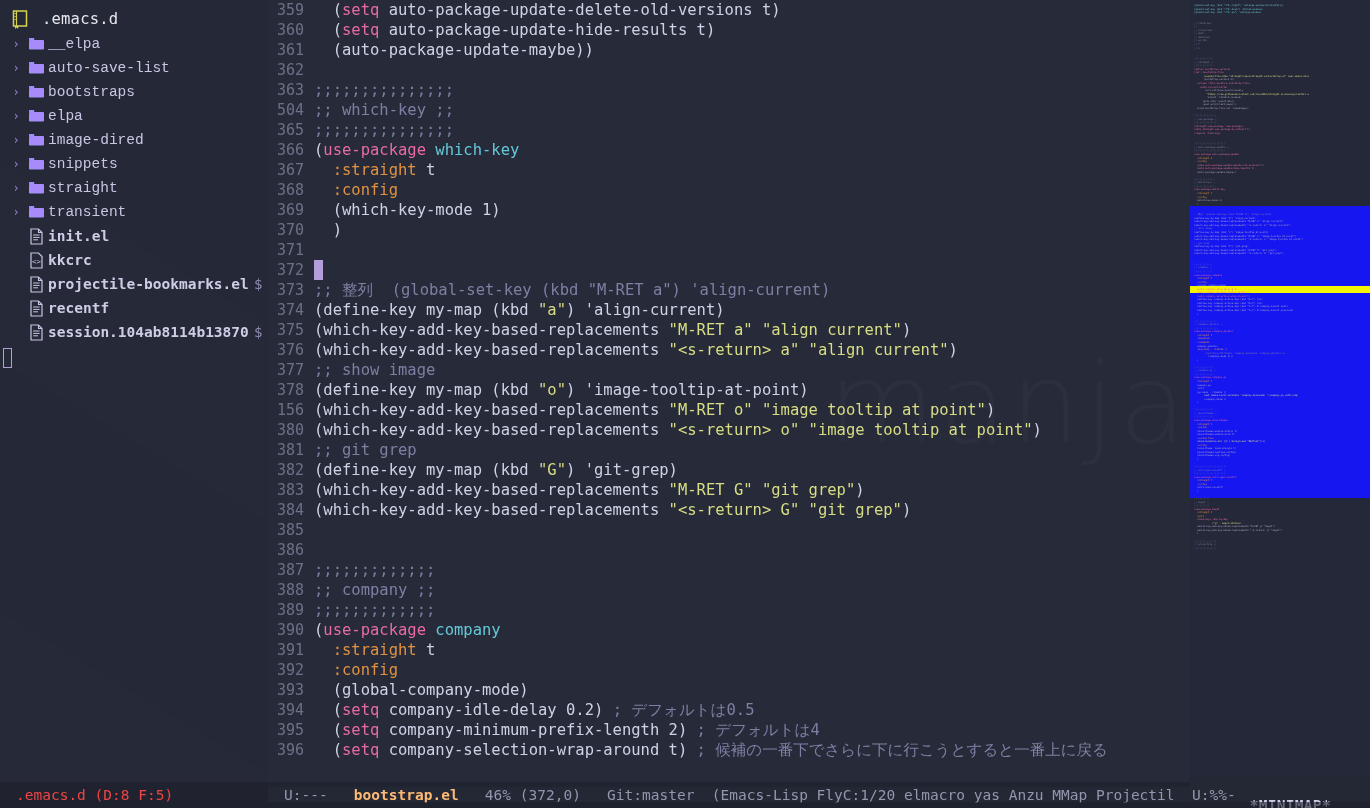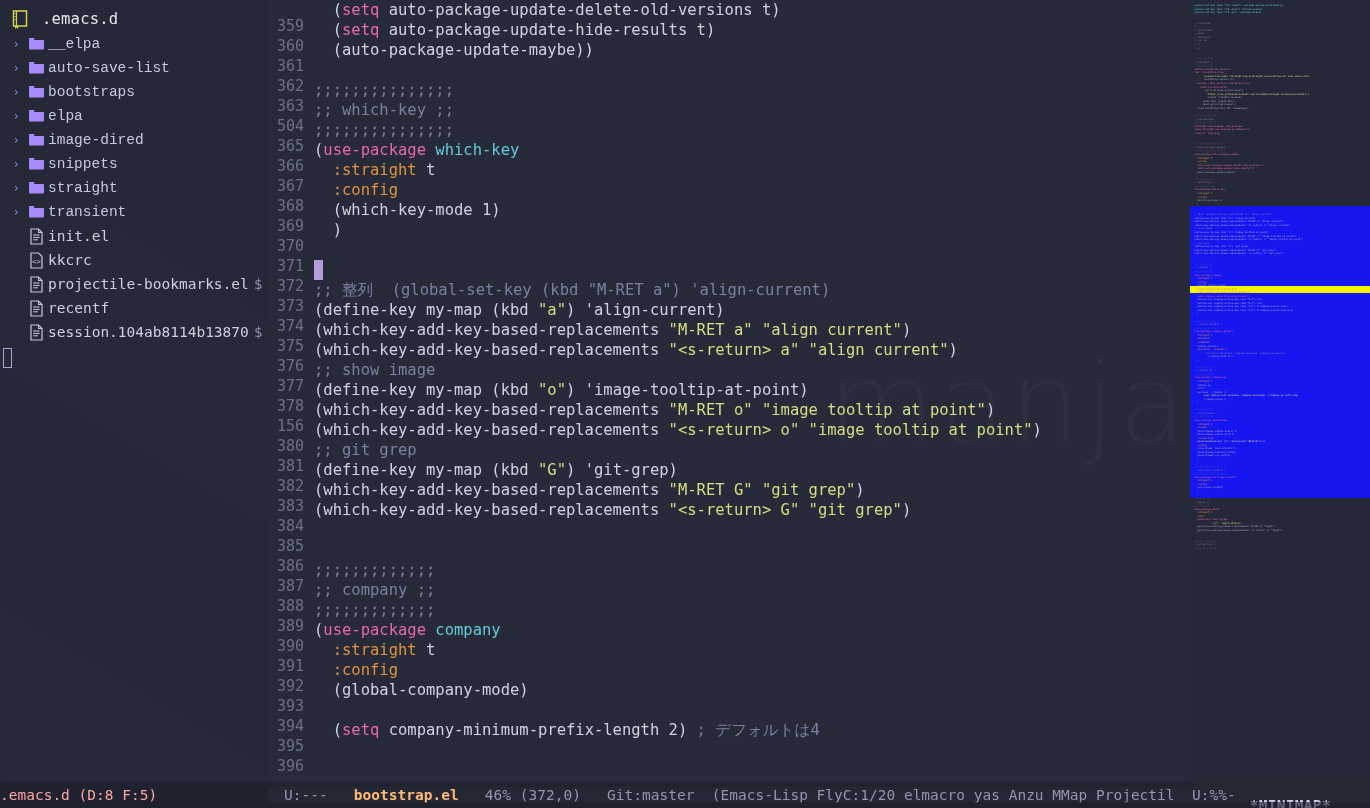--- a/index.html
+++ b/index.html
@@ -59,21 +59,21 @@
     white-space: nowrap;
   }
   .chev {
     width: 16px; flex: 0 0 16px;
     color: #a07cd8; font-size: 12px; text-align: center;
   }
   .chev.blank { color: transparent; }
   .ic { width: 24px; flex: 0 0 24px; display: flex; align-items: center; justify-content: center; }
   .lbl { color: #c9c6e4; }
   .tree-row.dir .lbl { color: #c9c6e4; font-family: Liberation Mono, monospace; }
-  .tree-row.file .lbl { color: #cfcde6; }
+  .tree-row.file .lbl { color: #cfcde6; font-weight: bold; }
   .trunc {
     position: absolute; left: 254px;
     color: #8e8cb0; font-size: 14px;
   }
   #sidebar-cursor {
     position: absolute; left: 3px; top: 348px;
     width: 9px; height: 20px;
     border: 1.5px solid #b39ddb;
     background: transparent;
   }
@@ -99,21 +99,20 @@
     padding-top: 0px;
     font-size: 15.5px;
     line-height: 20px;
   }
   .cl { display: flex; height: 20px; white-space: pre; }
   .ln {
     width: 46px; flex: 0 0 46px;
     text-align: right; padding-right: 10px;
     color: #6d7086;
     font-size: 15px;
-    margin-top: 16px;
   }
   .src { color: #cfd2e6; }
 
   
   .kw    { color: #e86aa6; }   
   .fn    { color: #64c8d8; }   
   .kwd   { color: #e0923f; }   
   .str   { color: #d7dd84; }   
   .cmt   { color: #7d7fa3; }
   .par   { color: #cfd2e6; }
@@ -164,22 +163,22 @@
     left: 0; bottom: 0;
     width: 1370px; height: 26px;
     display: flex; align-items: center;
     font-size: 14.5px;
     background: rgba(32,35,48,0.97);
     color: #a5a8c0;
   }
   .ml-seg { white-space: pre; }
   #ml-sidebar {
     width: 268px; flex: 0 0 268px;
-    padding-left: 0;
-    color: #fca5a5;
+    padding-left: 16px;
+    color: #ef4444;
     background: rgba(32,35,48,0.97);
   }
   #ml-main {
     flex: 1 1 auto;
     display: flex; align-items: center;
     padding-left: 16px;
     background: rgba(36,39,53,0.97);
   }
   #ml-minimap {
     width: 180px; flex: 0 0 180px;
@@ -404,23 +403,23 @@
         <div class="cl"><span class="ln">384</span><span class="src"><span class="src">(which-key-add-key-based-replacements </span><span class="str">"&lt;s-return&gt; G" "git grep"</span><span class="src">)</span></span></div>
         <div class="cl"><span class="ln">385</span><span class="src"><span class="src"></span></span></div>
         <div class="cl"><span class="ln">386</span><span class="src"><span class="src"></span></span></div>
         <div class="cl"><span class="ln">387</span><span class="src"><span class="cmt">;;;;;;;;;;;;;</span></span></div>
         <div class="cl"><span class="ln">388</span><span class="src"><span class="cmt">;; company ;;</span></span></div>
         <div class="cl"><span class="ln">389</span><span class="src"><span class="cmt">;;;;;;;;;;;;;</span></span></div>
         <div class="cl"><span class="ln">390</span><span class="src"><span class="par">(</span><span class="kw">use-package</span><span class="src"> </span><span class="fn">company</span></span></div>
         <div class="cl"><span class="ln">391</span><span class="src"><span class="src">  </span><span class="kwd">:straight</span><span class="src"> t</span></span></div>
         <div class="cl"><span class="ln">392</span><span class="src"><span class="src">  </span><span class="kwd">:config</span></span></div>
         <div class="cl"><span class="ln">393</span><span class="src"><span class="src">  (global-company-mode)</span></span></div>
-        <div class="cl"><span class="ln">394</span></div>
+        <div class="cl"><span class="ln">394</span><span class="src"><span class="par">  (</span><span class="kw">setq</span><span class="src"> company-idle-delay 0.2) </span><span class="cmt">; デフォルトは0.5</span></span></div>
         <div class="cl"><span class="ln">395</span><span class="src"><span class="par">  (</span><span class="kw">setq</span><span class="src"> company-minimum-prefix-length 2) </span><span class="cmt">; デフォルトは4</span></span></div>
-        <div class="cl"><span class="ln">396</span></div>
+        <div class="cl"><span class="ln">396</span><span class="src"><span class="par">  (</span><span class="kw">setq</span><span class="src"> company-selection-wrap-around t) </span><span class="cmt">; 候補の一番下でさらに下に行こうとすると一番上に戻る</span></span></div>
       </div>
     <div id="edit-cursor" style="top: 260px;"></div>
   </div>
 
   <div id="minimap">
     <div id="mm-viewport"></div>
     <div id="mm-currentline"></div>
     <div id="mm-code"><div class="mf">(global-set-key (kbd "&lt;f9&gt;-right") 'enlarge-window-horizontally)</div><div class="mf">(global-set-key (kbd "&lt;f9&gt;-down") 'shrink-window)</div><div class="mf">(global-set-key (kbd "&lt;f9&gt;-up") 'enlarge-window)</div><div class="">&nbsp;</div><div class="">&nbsp;</div><div class="mc">;; libraries</div><div class="mc">;;</div><div class="mc">;; concurrent</div><div class="mc">;; dash</div><div class="mc">;; deferred</div><div class="mc">;; es-lib</div><div class="mc">;; f</div><div class="mc">;; s</div><div class="">&nbsp;</div><div class="">&nbsp;</div><div class="mc">;;;;;;;;;;;;;;</div><div class="mc">;; straight ;;</div><div class="mc">;;;;;;;;;;;;;;</div><div class="mk">(defvar bootstrap-version)</div><div class="mk">(let ((bootstrap-file</div><div class="ms">       (expand-file-name "straight/repos/straight.el/bootstrap.el" user-emacs-dire</div><div class="">       (bootstrap-version 5))</div><div class="mk">  (unless (file-exists-p bootstrap-file)</div><div class="mk">    (with-current-buffer</div><div class="">        (url-retrieve-synchronously</div><div class="ms">         "https://raw.githubusercontent.com/raxod502/straight.el/develop/install.e</div><div class="">         'silent 'inhibit-cookies)</div><div class="">      (goto-char (point-max))</div><div class="">      (eval-print-last-sexp)))</div><div class="">  (load bootstrap-file nil 'nomessage))</div><div class="">&nbsp;</div><div class="mc">;;;;;;;;;;;;;;;;</div><div class="mc">;; use-package ;;</div><div class="mc">;;;;;;;;;;;;;;;;</div><div class="mk">(straight-use-package 'use-package)</div><div class="mk">(setq straight-use-package-by-default t)</div><div class="mk">(require 'bind-key)</div><div class="">&nbsp;</div><div class="">&nbsp;</div><div class="mc">;;;;;;;;;;;;;;;;;;;;;;</div><div class="mc">;; auto-package-update ;;</div><div class="mc">;;;;;;;;;;;;;;;;;;;;;;</div><div class="mk">(use-package auto-package-update</div><div class="mkd">  :straight t</div><div class="mkd">  :config</div><div class="mk">  (setq auto-package-update-delete-old-versions t)</div><div class="mk">  (setq auto-package-update-hide-results t)</div><div class="">  (auto-package-update-maybe))</div><div class="">&nbsp;</div><div class="mc">;;;;;;;;;;;;;;;</div><div class="mc">;; which-key ;;</div><div class="mc">;;;;;;;;;;;;;;;</div><div class="mk">(use-package which-key</div><div class="mkd">  :straight t</div><div class="mkd">  :config</div><div class="">  (which-key-mode 1)</div><div class="">  )</div><div class="">&nbsp;</div><div class="">&nbsp;</div><div class="mc">;; 整列  (global-set-key (kbd "M-RET a") 'align-current)</div><div class="">(define-key my-map (kbd "a") 'align-current)</div><div class="">(which-key-add-key-based-replacements "M-RET a" "align current")</div><div class="">(which-key-add-key-based-replacements "&lt;s-return&gt; a" "align current")</div><div class="mc">;; show image</div><div class="">(define-key my-map (kbd "o") 'image-tooltip-at-point)</div><div class="">(which-key-add-key-based-replacements "M-RET o" "image tooltip at point")</div><div class="">(which-key-add-key-based-replacements "&lt;s-return&gt; o" "image tooltip at point")</div><div class="mc">;; git grep</div><div class="">(define-key my-map (kbd "G") 'git-grep)</div><div class="">(which-key-add-key-based-replacements "M-RET G" "git grep")</div><div class="">(which-key-add-key-based-replacements "&lt;s-return&gt; G" "git grep")</div><div class="">&nbsp;</div><div class="">&nbsp;</div><div class="mc">;;;;;;;;;;;;;</div><div class="mc">;; company ;;</div><div class="mc">;;;;;;;;;;;;;</div><div class="mk">(use-package company</div><div class="mkd">  :straight t</div><div class="mkd">  :config</div><div class="">  (global-company-mode)</div><div class="mk">  (setq company-idle-delay 0.2)</div><div class="mk">  (setq company-minimum-prefix-length 2)</div><div class="mk">  (setq company-selection-wrap-around t)</div><div class="">  (define-key company-active-map (kbd "M-n") nil)</div><div class="">  (define-key company-active-map (kbd "M-p") nil)</div><div class="">  (define-key company-active-map (kbd "C-n") #'company-select-next)</div><div class="">  (define-key company-active-map (kbd "C-p") #'company-select-previous)</div><div class="">  )</div><div class="">&nbsp;</div><div class="mc">;;;;;;;;;;;;;;;;;</div><div class="mc">;; company-ghostor ;;</div><div class="mc">;;;;;;;;;;;;;;;;;</div><div class="mk">(use-package company-ghostor</div><div class="mkd">  :straight t</div><div class="mkd">  :disabled</div><div class="mkd">  :commands</div><div class="">  company-ghostor</div><div class="mkd">  :pkg-mode . (lambda ()</div><div class="mc">        (set-face-attribute 'company-backends 'company-ghostor-ov</div><div class="">          (company-mode t)))</div><div class="">  )</div><div class="">&nbsp;</div><div class="mc">;;;;;;;;;;;;;;</div><div class="mc">;; company-go ;;</div><div class="mc">;;;;;;;;;;;;;;</div><div class="mk">(use-package company-go</div><div class="mkd">  :straight t</div><div class="">  company-go</div><div class="mkd">  :init</div><div class="">  (go-mode . (lambda ()</div><div class="ms">       (set (make-local-variable 'company-backends) '(company-go with-comp</div><div class="">       (company-mode)))</div><div class="">  )</div><div class="">&nbsp;</div><div class="mc">;;;;;;;;;;;;;;</div><div class="mc">;; doom-themes ;;</div><div class="mc">;;;;;;;;;;;;;;</div><div class="mk">(use-package doom-themes</div><div class="mkd">  :straight t</div><div class="mkd">  :custom</div><div class="">  (doom-themes-enable-italic t)</div><div class="">  (doom-themes-enable-bold t)</div><div class="mkd">  :custom-face</div><div class="ms">  (doom-modeline-bar ((t (:background "#6272a4"))))</div><div class="mkd">  :config</div><div class="">  (load-theme 'doom-dracula t)</div><div class="">  (doom-themes-neotree-config)</div><div class="">  (doom-themes-org-config)</div><div class="">  )</div><div class="">&nbsp;</div><div class="mc">;;;;;;;;;;;;;;;;;;;;;;;</div><div class="mc">;; init-open-recentf ;;</div><div class="mc">;;;;;;;;;;;;;;;;;;;;;;;</div><div class="mk">(use-package init-open-recentf</div><div class="mkd">  :straight t</div><div class="mkd">  :config</div><div class="">  (init-open-recentf)</div><div class="">  )</div><div class="">&nbsp;</div><div class="mc">;;;;;;;;;;;</div><div class="mc">;; magit ;;</div><div class="mc">;;;;;;;;;;;</div><div class="mk">(use-package magit</div><div class="mkd">  :straight t</div><div class="mkd">  :init</div><div class="mk">  (bind-keys :map my-map</div><div class="ms">             ("g" . magit-status))</div><div class="">  (which-key-add-key-based-replacements "M-RET g" "magit")</div><div class="">  (which-key-add-key-based-replacements "&lt;s-return&gt; g" "magit")</div><div class="">  )</div><div class="">&nbsp;</div><div class="mc">;;;;;;;;;;;;;;;;</div><div class="mc">;; projectile ;;</div><div class="mc">;;;;;;;;;;;;;;;;</div></div>
   </div>
 

